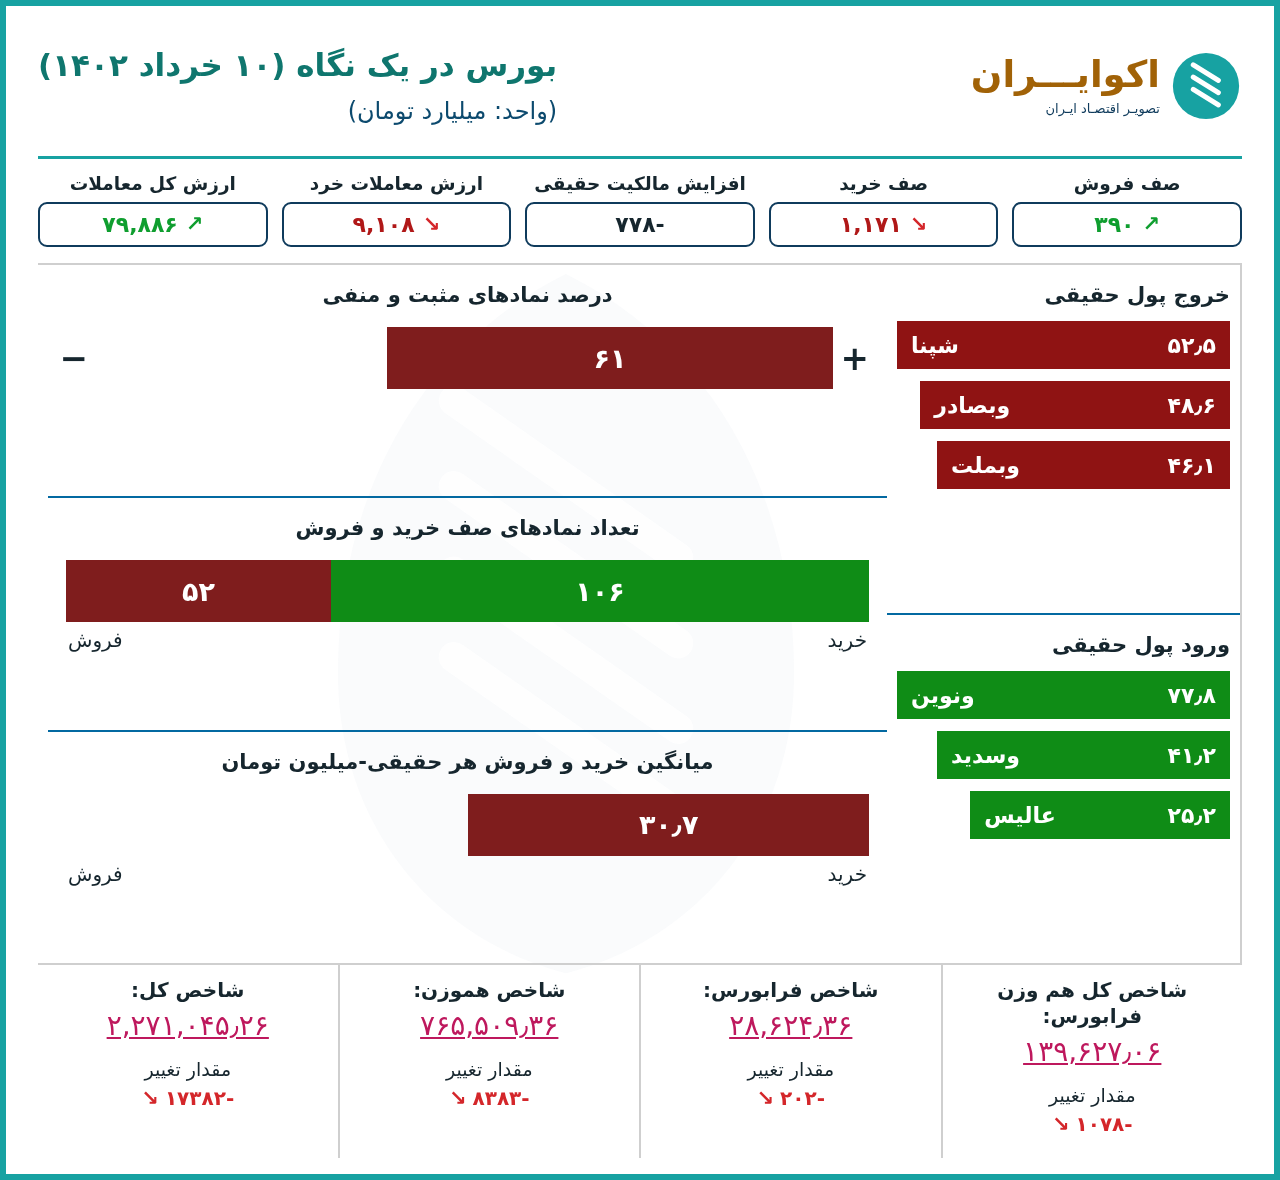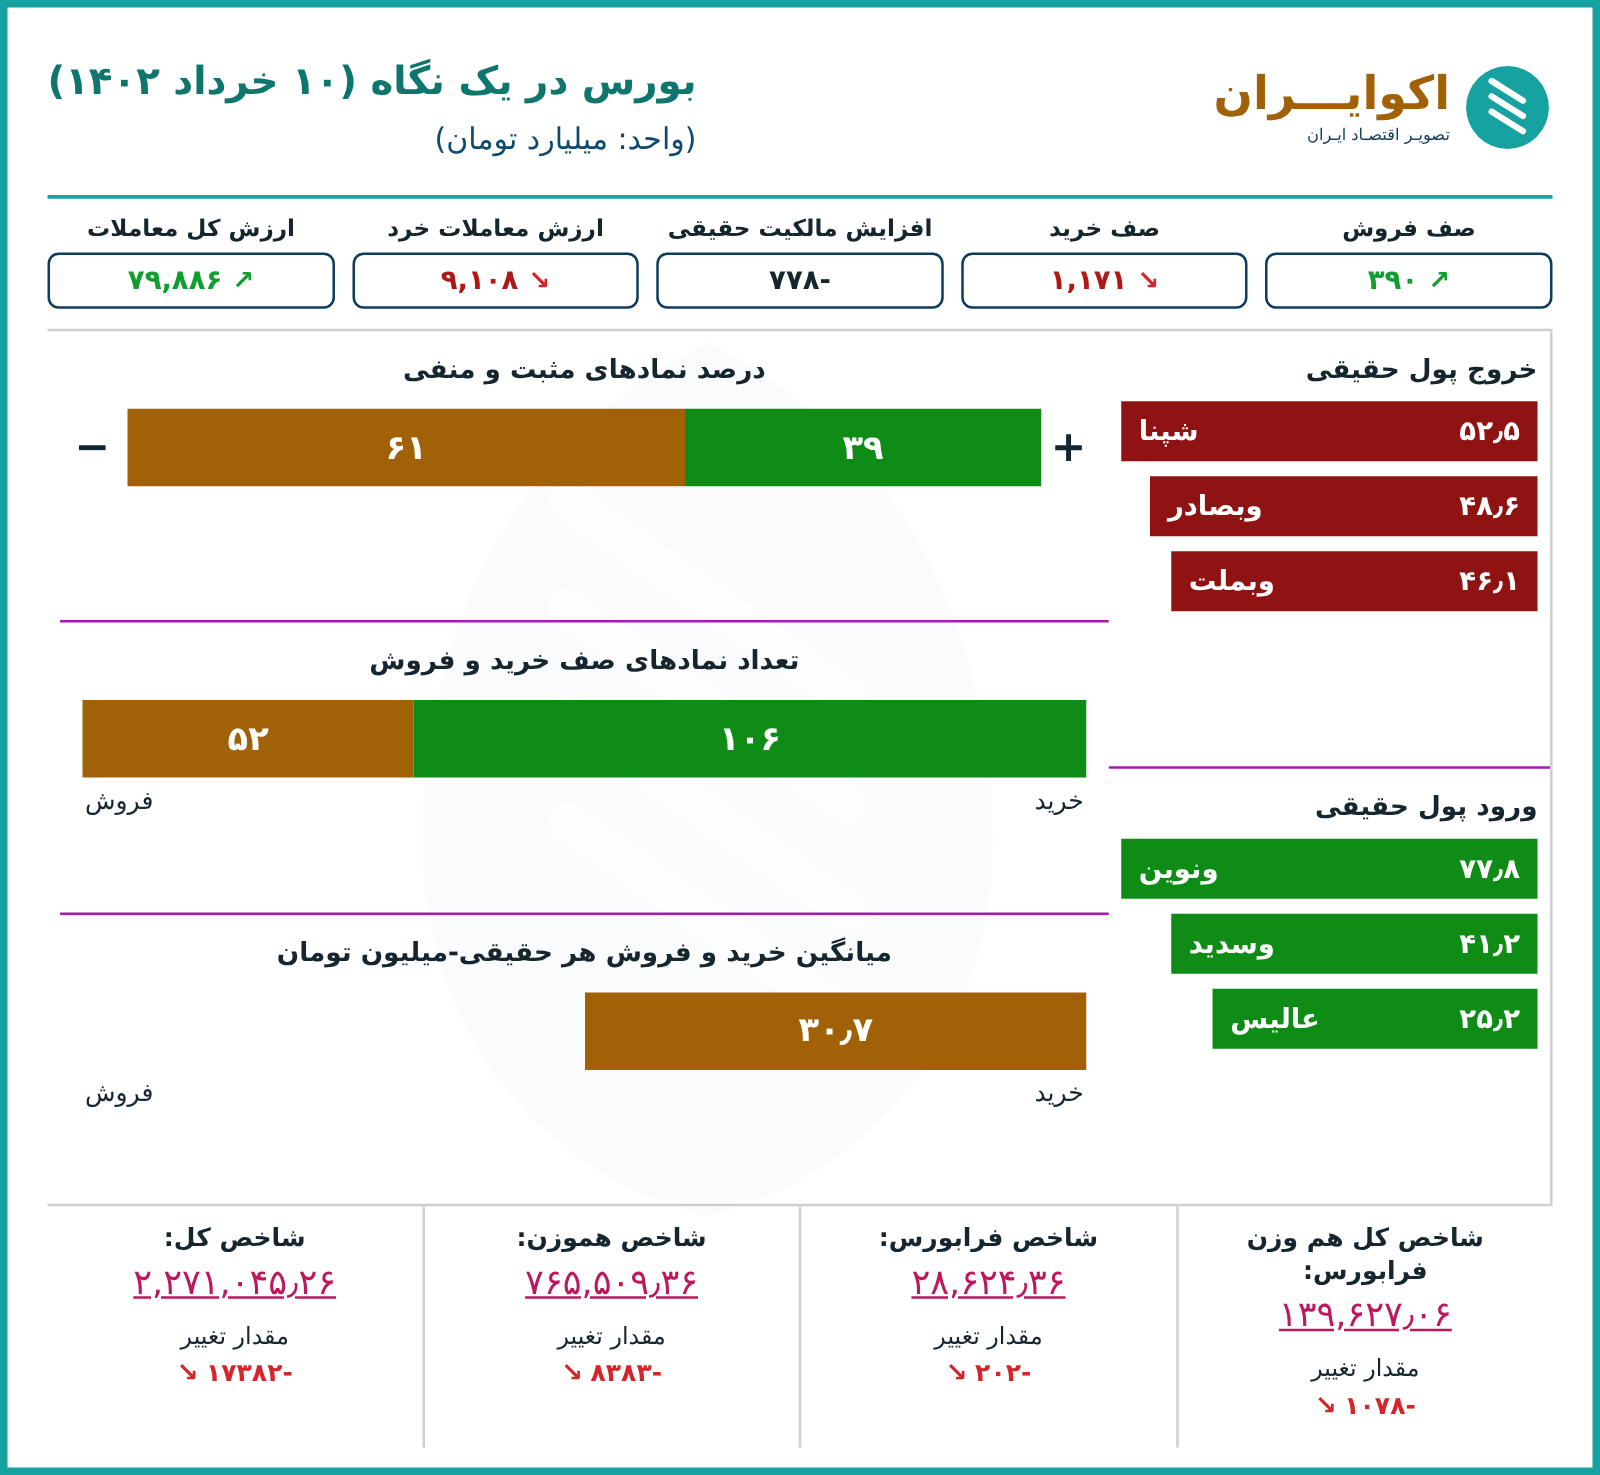--- a/index.html
+++ b/index.html
@@ -131,21 +131,21 @@
   .right-col {
     width: 355px;
     flex: 0 0 355px;
     border-right: 2px solid #cfcfcf;
     display: flex;
     flex-direction: column;
   }
   .panel {
     padding: 18px 10px 10px 10px;
   }
-  .panel + .panel { border-top: 2px solid #a21caf; }
+  .panel + .panel { border-top: 2px solid #0369a1; }
   .panel-title {
     text-align: center;
     font-size: 21px;
     font-weight: bold;
     color: #16262e;
     margin-bottom: 20px;
   }
   
   .splitbar-wrap {
     display: flex;
@@ -160,21 +160,21 @@
     height: 62px;
     flex: 1;
   }
   .seg {
     display: flex;
     align-items: center;
     color: #fff;
     font-size: 27px;
     font-weight: bold;
   }
-  .seg.neg { background: #a16207; justify-content: center; }
+  .seg.neg { background: #7f1d1d; justify-content: center; }
   .seg.pos { background: #0f8c16; justify-content: center; }
   .sign {
     font-size: 34px;
     font-weight: bold;
     color: #16262e;
     width: 22px;
     text-align: center;
   }
   .bar-caption {
     display: flex;
@@ -370,21 +370,20 @@
 
     </div>
 
     <div class="left-col">
 
       <div class="panel" style="flex:1">
         <div class="panel-title">درصد نمادهای مثبت و منفی</div>
         <div class="splitbar-wrap">
           <span class="sign">+</span>
           <div class="splitbar">
-            <div class="seg pos" style="width:39%">۳۹</div>
             <div class="seg neg" style="width:61%">۶۱</div>
           </div>
           <span class="sign">−</span>
         </div>
       </div>
 
       <div class="panel" style="flex:1">
         <div class="panel-title">تعداد نمادهای صف خرید و فروش</div>
         <div class="splitbar-wrap">
           <div class="splitbar">

